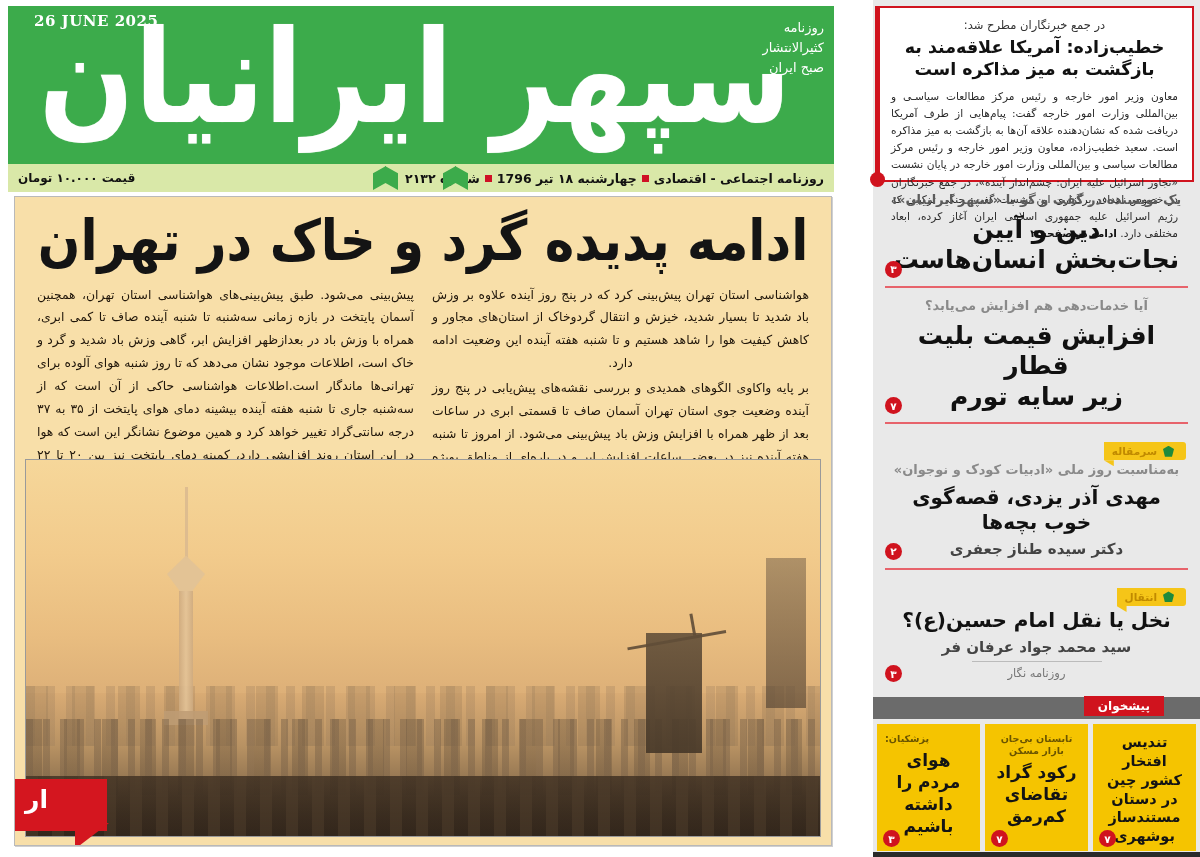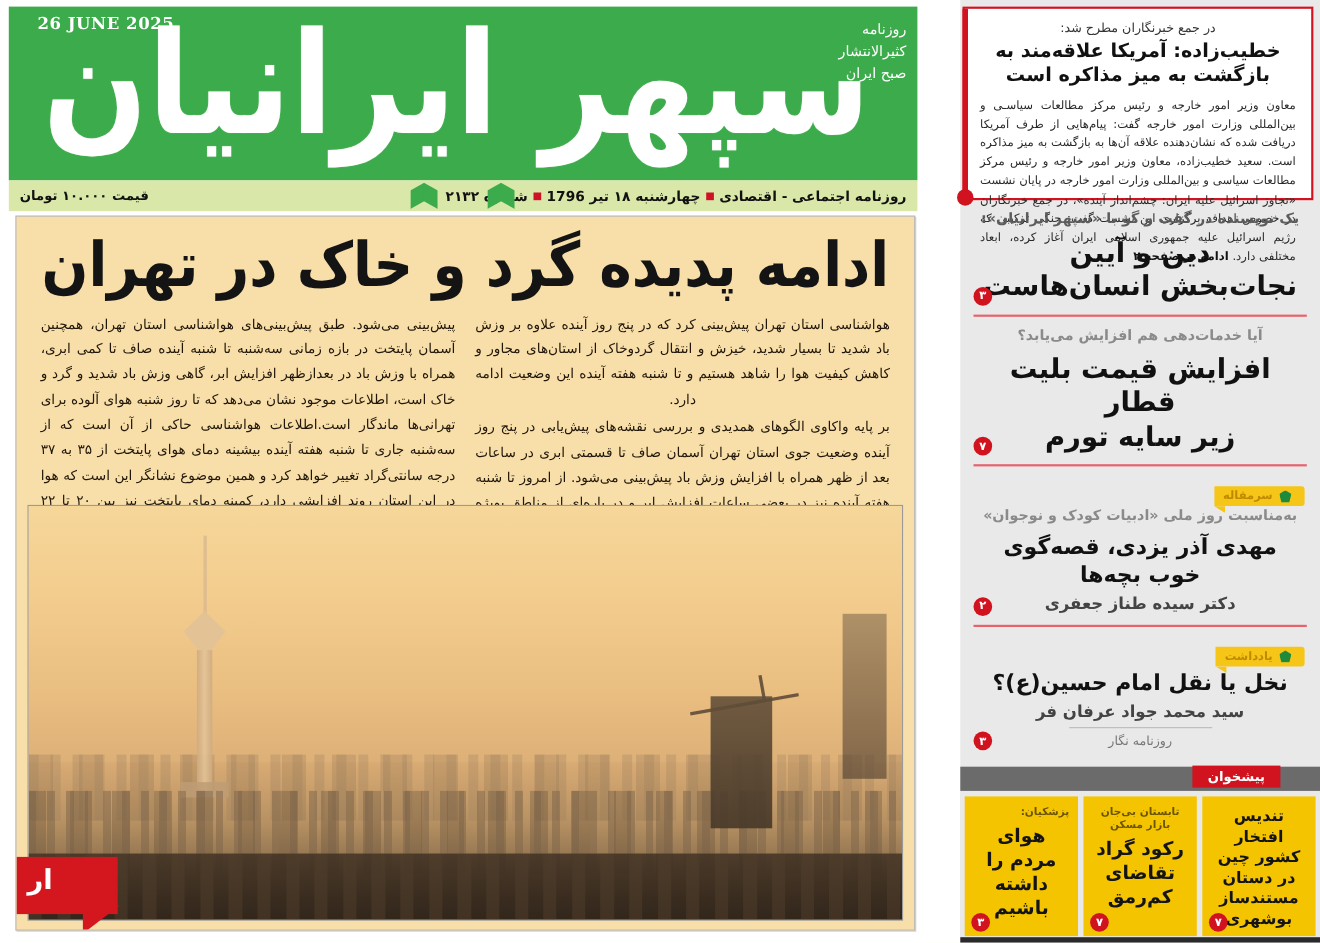--- a/index.html
+++ b/index.html
@@ -292,21 +292,21 @@
     position:absolute; right:36px; top:-1px;
     background:#d0131e; color:#fff; font-size:12px; font-weight:bold;
     padding:3px 14px;
   }
   .cards {
     display:flex; gap:5px; padding:5px 4px 6px 4px; height:138px;
     background:#e9e9e9;
   }
   .card {
     position:relative; flex:1; background:#f5c400; padding:9px 8px 8px 8px;
-    display:flex; flex-direction:column; align-items:flex-start; text-align:center;
+    display:flex; flex-direction:column; align-items:flex-end; text-align:center;
   }
   .card-kicker { font-size:9.6px; color:#6a5400; font-weight:bold; margin-bottom:4px; line-height:1.25; }
   .card-title { font-size:17px; font-weight:bold; color:#141414; line-height:1.3; }
   .card-title.sm { font-size:14.5px; }
   .card .pagenum { left:6px; bottom:4px; }
   .bottom-rule { position:absolute; left:0; right:0; bottom:0; height:5px; background:#2a2a2a; }
 </style>
 </head>
 <body>
 
@@ -415,21 +415,21 @@
       <div class="sb-kicker light">به‌مناسبت روز ملی «ادبیات کودک و نوجوان»</div>
       <div class="sb-title sm">مهدی آذر یزدی، قصه‌گوی خوب بچه‌ها</div>
       <div class="sb-byline">دکتر سیده طناز جعفری</div>
       <div class="pagenum">۲</div>
     </div>
     <div class="hr-red"></div>
 
     <div class="sb-item">
       <span class="tag">
         <span class="dot"></span>
-        <span>یادداشت</span>
+        <span>انتقال</span>
       </span>
       <div class="sb-title sm">نخل یا نقل امام حسین(ع)؟</div>
       <div class="sb-byline">سید محمد جواد عرفان فر</div>
       <div class="byline-rule"></div>
       <div class="sb-role">روزنامه نگار</div>
       <div class="pagenum">۳</div>
     </div>
 
     <div class="peshkhan-wrap">
       <div class="peshkhan-bar">

